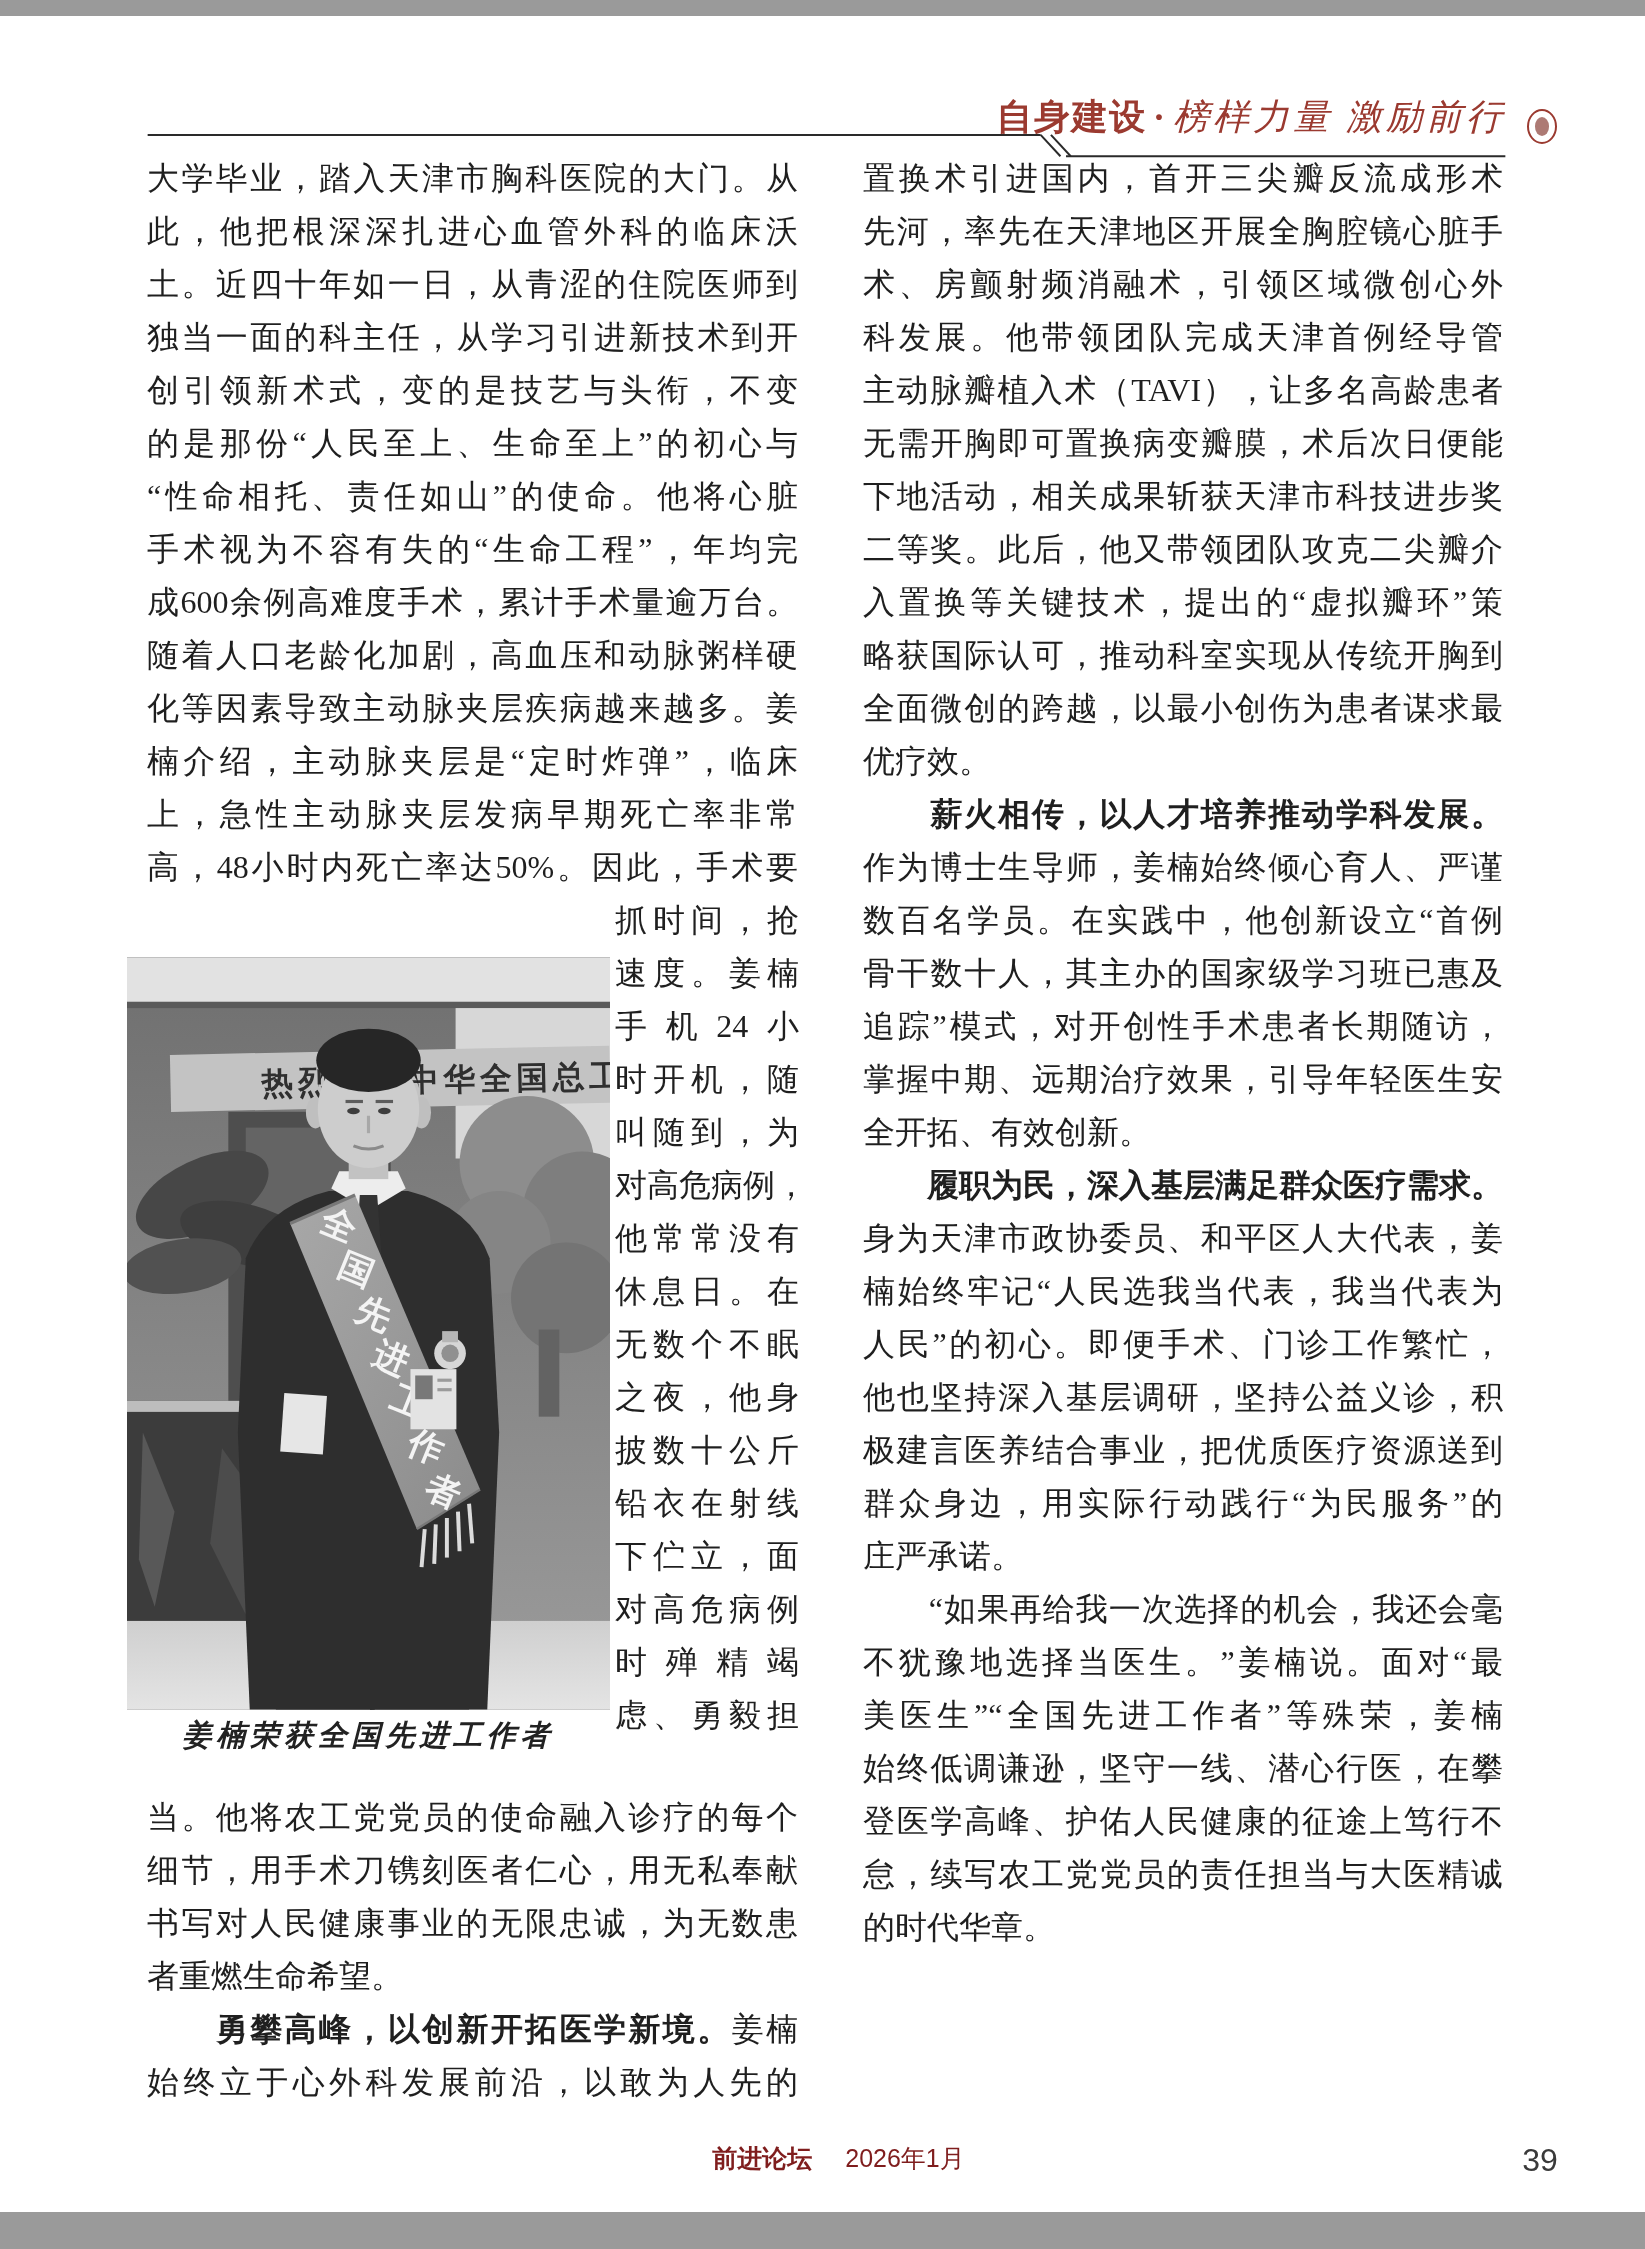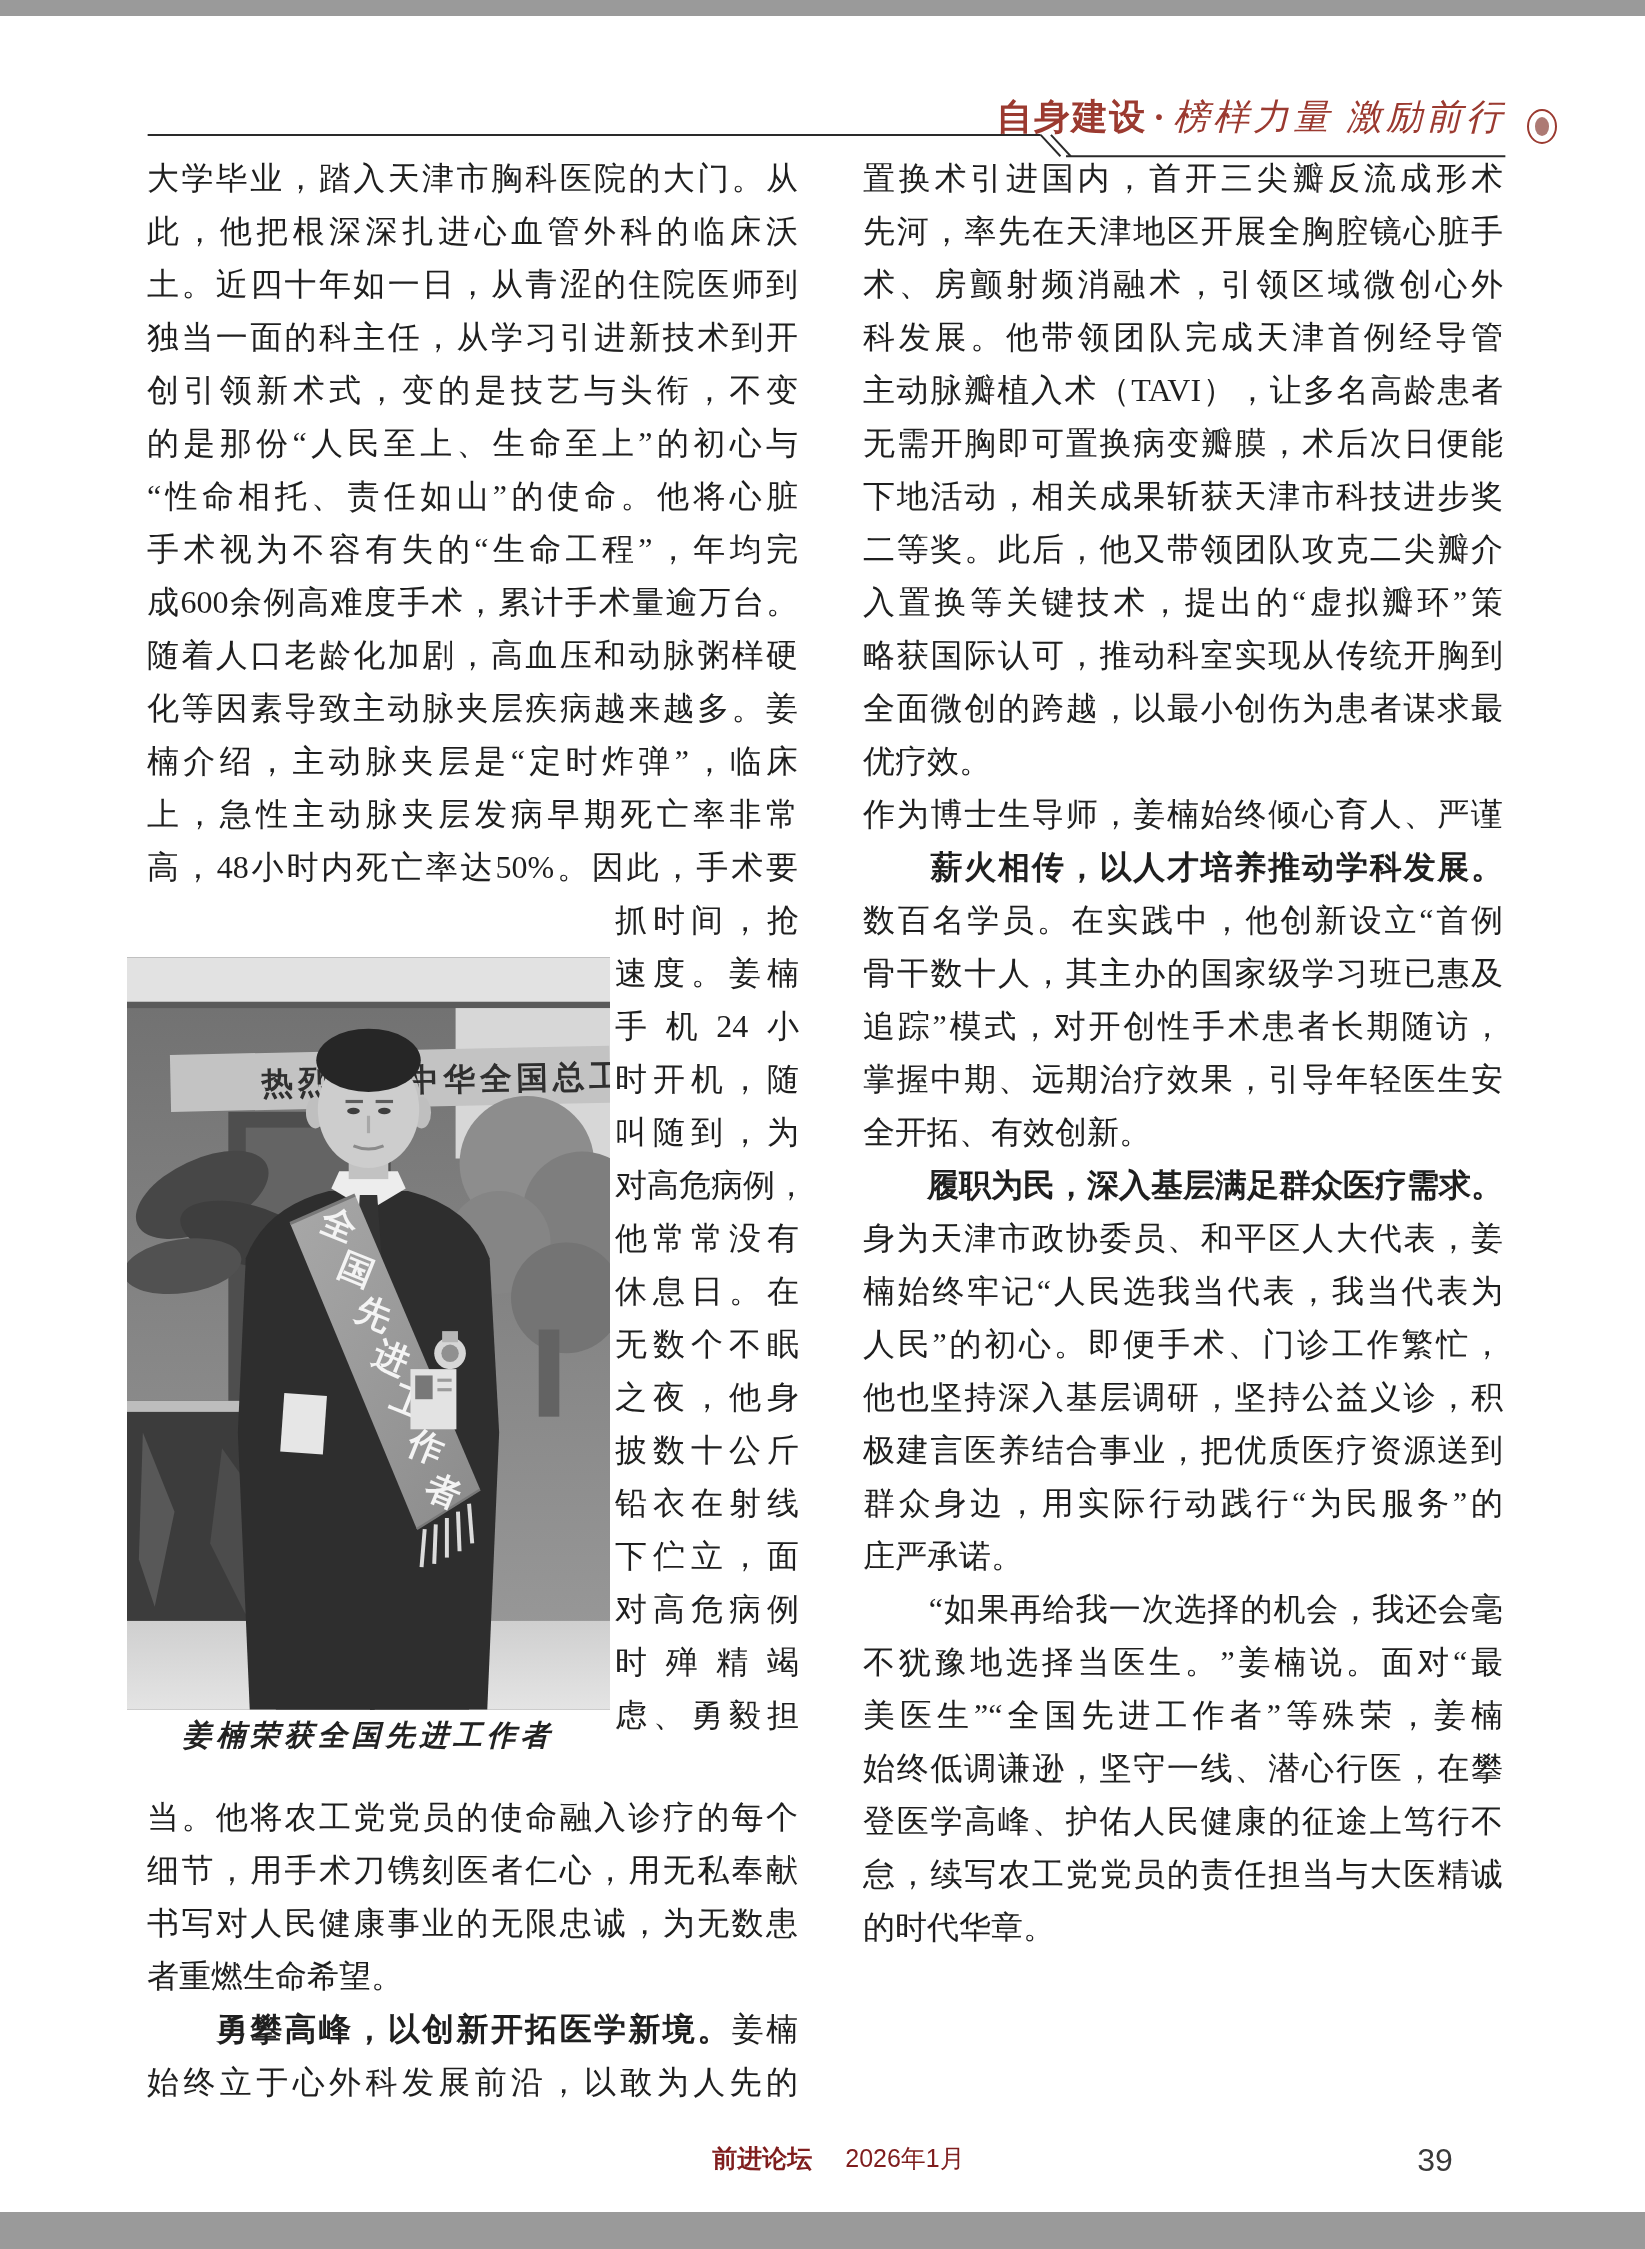--- a/index.html
+++ b/index.html
@@ -47,21 +47,21 @@
     text-align-last:center;
   }
   .side-lines{position:absolute;left:468px;top:0;width:184px;}
   
   .footer{
     position:absolute;left:16px;top:2126px;width:100%;text-align:center;
     font-family:"Liberation Sans","DejaVu Sans",sans-serif;font-size:25px;color:#7f1d1d;
   }
   .footer .journal{font-weight:bold;margin-right:33px;}
   .page-number{
-    position:absolute;left:1411px;top:2126px;width:48px;text-align:center;
+    position:absolute;left:1516px;top:2126px;width:48px;text-align:center;
     font-family:"Liberation Sans","DejaVu Sans",sans-serif;font-size:32px;color:#3a3a3a;
   }
 </style>
 </head>
 <body>
 
 <div class="page">
 
   <div class="header-title" style="color:#9b3a30;">
     <span class="h-bold">自身建设</span><span class="h-dot">·</span><span class="h-kai">榜样力量 激励前行</span>
@@ -235,22 +235,22 @@
       <div class="tline">术、房颤射频消融术，引领区域微创心外</div>
       <div class="tline">科发展。他带领团队完成天津首例经导管</div>
       <div class="tline">主动脉瓣植入术（TAVI），让多名高龄患者</div>
       <div class="tline">无需开胸即可置换病变瓣膜，术后次日便能</div>
       <div class="tline">下地活动，相关成果斩获天津市科技进步奖</div>
       <div class="tline">二等奖。此后，他又带领团队攻克二尖瓣介</div>
       <div class="tline">入置换等关键技术，提出的“虚拟瓣环”策</div>
       <div class="tline">略获国际认可，推动科室实现从传统开胸到</div>
       <div class="tline">全面微创的跨越，以最小创伤为患者谋求最</div>
       <div class="tline nojust">优疗效。</div>
+      <div class="tline"><span class="lead">　　薪火相传，以人才培养推动学科发展。</span></div>
       <div class="tline">作为博士生导师，姜楠始终倾心育人、严谨</div>
-      <div class="tline"><span class="lead">　　薪火相传，以人才培养推动学科发展。</span></div>
       <div class="tline">数百名学员。在实践中，他创新设立“首例</div>
       <div class="tline">骨干数十人，其主办的国家级学习班已惠及</div>
       <div class="tline">追踪”模式，对开创性手术患者长期随访，</div>
       <div class="tline">掌握中期、远期治疗效果，引导年轻医生安</div>
       <div class="tline nojust">全开拓、有效创新。</div>
       <div class="tline"><span class="lead">　　履职为民，深入基层满足群众医疗需求。</span></div>
       <div class="tline">身为天津市政协委员、和平区人大代表，姜</div>
       <div class="tline">楠始终牢记“人民选我当代表，我当代表为</div>
       <div class="tline">人民”的初心。即便手术、门诊工作繁忙，</div>
       <div class="tline">他也坚持深入基层调研，坚持公益义诊，积</div>

